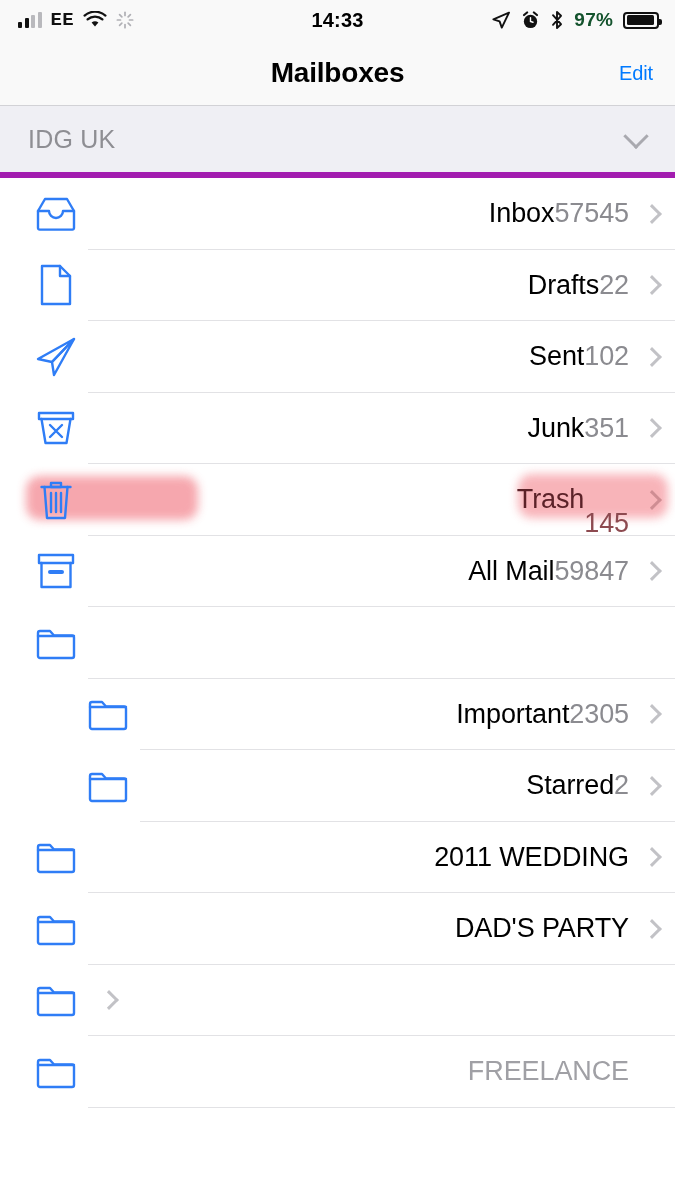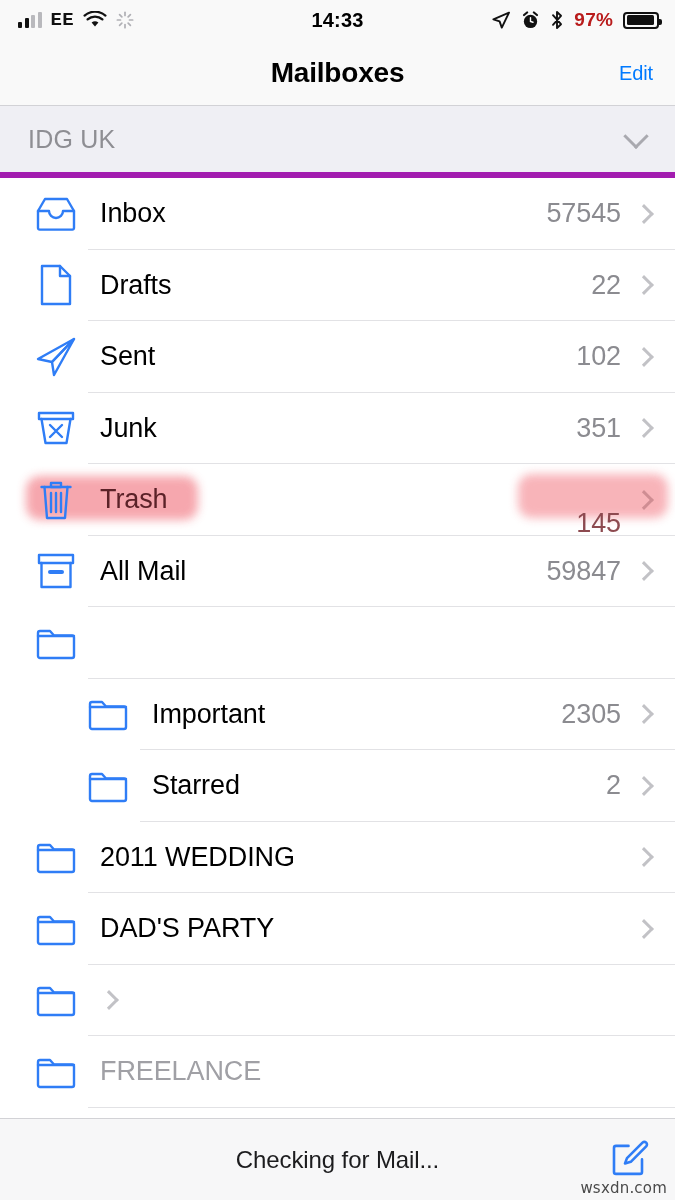--- a/index.html
+++ b/index.html
@@ -27,21 +27,21 @@
     display:flex; align-items:center; justify-content:center;
     font-size:20px; font-weight:bold; color:#000; letter-spacing:0.2px;
   }
   .bars { display:flex; align-items:flex-end; gap:2.5px; height:16px; }
   .bars i { display:block; width:4px; background:#111; border-radius:1px; }
   .bars i:nth-child(1){height:6px}
   .bars i:nth-child(2){height:10px}
   .bars i:nth-child(3){height:13px;background:#b9b9bd}
   .bars i:nth-child(4){height:16px;background:#b9b9bd}
   .carrier { font-size:19px; font-weight:bold; color:#111; letter-spacing:0.3px;font-family:Liberation Mono, monospace; }
-  .batt-pct { font-size:19px; font-weight:bold; color:#b91c1c; letter-spacing:0.2px; }
+  .batt-pct { font-size:19px; font-weight:bold; color:#14532d; letter-spacing:0.2px; }
   .batt {
     width:36px; height:17px; border:2px solid #111; border-radius:4px;
     position:relative; padding:1.5px;
   }
   .batt::after{
     content:""; position:absolute; right:-5px; top:5px;
     width:3px; height:6px; background:#111; border-radius:0 2px 2px 0;
   }
   .batt i { display:block; height:100%; background:#111; border-radius:1.5px; }
 
@@ -76,22 +76,23 @@
     border-right:3px solid #a9a9af; border-bottom:3px solid #a9a9af;
     transform:translateY(-65%) rotate(45deg);
   }
 
   
   .list { flex:1 1 auto; background:#fff; overflow:hidden; }
   .row {
     height:71.5px;
     display:flex; align-items:center;
     position:relative;
-    padding-right:24px;
+    padding-right:16px;
     background:#fff;
+    text-align:right;
   }
   .row .sep {
     position:absolute; left:88px; right:0; bottom:0;
     height:1px; background:#e2e2e5;
   }
   .row.indent .sep { left:140px; }
   .row-icon {
     width:60px; flex:0 0 60px;
     display:flex; align-items:center; justify-content:center;
     margin-left:26px;
@@ -385,26 +386,14 @@
             <path d="M3 11 L39 11" fill="none" stroke="#2f7df6" stroke-width="2.4" stroke-linejoin="round" stroke-linecap="round"></path>
           </svg>
         </div>
         <div class="row-label">FREELANCE</div>
         <div class="row-count"></div>
         <span class="chev-spacer"></span>
         <div class="sep"></div>
       </div>
     </div>
 
-  <div class="toolbar">
-    <div class="toolbar-status">Checking for Mail...</div>
-    <div class="compose">
-      <span>
-        <svg width="42" height="42" viewBox="0 0 42 42">
-          <path d="M33 22.5 L33 35 A2 2 0 0 1 31 37 L7 37 A2 2 0 0 1 5 35 L5 11 A2 2 0 0 1 7 9 L19.5 9" fill="none" stroke="#2f7df6" stroke-width="2.6" stroke-linecap="round"></path>
-          <path d="M16 26.5 L18 21.2 L33.5 5.8 A2.6 2.6 0 0 1 37.2 9.5 L21.8 24.9 Z" fill="none" stroke="#2f7df6" stroke-width="2.6" stroke-linejoin="round"></path>
-        </svg>
-      </span>
-    </div>
-    <div class="watermark">wsxdn.com</div>
-  </div>
 
 </div>
 
 </body></html>

